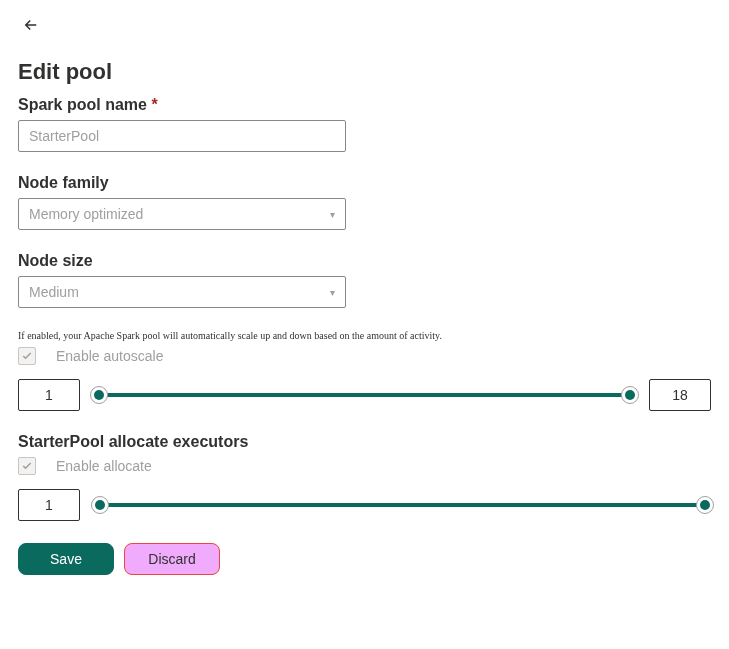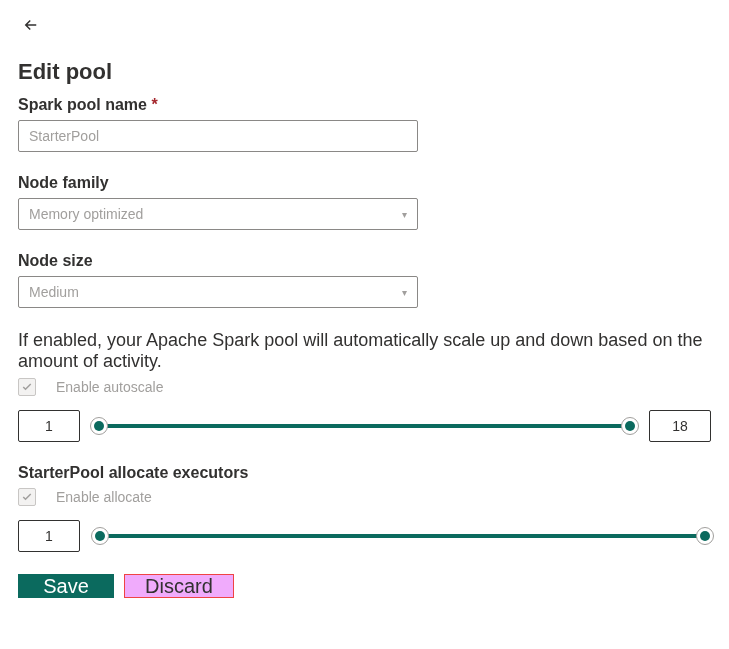--- a/index.html
+++ b/index.html
@@ -19,37 +19,38 @@
       font-size: 22px; font-weight: 600;
       margin: 10px 0 11px 0;
     }
     .field-group { margin-bottom: 22px; }
     .field-label {
       font-size: 16px; font-weight: 600;
       margin-bottom: 6px; display: block;
     }
     .required-star { color: #a4262c; }
     .text-input, .select-input {
-      width: 400px; max-width: 100%;
+      width: 328px; max-width: 100%;
       height: 32px;
       border: 1px solid #8a8886;
       border-radius: 2px;
       padding: 0 10px;
       font-size: 14px; font-family: inherit;
       color: #a19f9d;
       background: #fff;
       display: flex; align-items: center;
       justify-content: space-between;
     }
     .text-input { color: #a19f9d; }
     .select-input { cursor: pointer; }
     .chevron { color: #a19f9d; font-size: 10px; }
     .description {
-      font-size: 18px; color: #323130;
+      font-size: 10px; color: #323130;
       margin-bottom: 6px;
+      font-family: Liberation Serif, serif;
     }
     .checkbox-row {
       display: flex; align-items: center; gap: 20px;
       margin-bottom: 14px;
     }
     .checkbox {
       width: 18px; height: 18px;
       border: 1px solid #c8c6c4;
       background: #f3f2f1;
       display: flex; align-items: center; justify-content: center;
@@ -87,23 +88,23 @@
       display: flex; align-items: center; justify-content: center;
     }
     .slider-thumb-outer::after {
       content: ""; width: 10px; height: 10px;
       background: #0b6a5e; border-radius: 50%;
     }
     .button-row {
       display: flex; gap: 10px; margin-top: 20px;
     }
     .btn {
-      height: 24px; padding: 0 20px;
-      border-radius: 0;
-      font-size: 20px; font-family: inherit;
+      height: 32px; padding: 0 20px;
+      border-radius: 8px;
+      font-size: 14px; font-family: inherit;
       cursor: pointer;
       min-width: 96px;
     }
     .btn-primary {
       background: #0b6a5e; color: #fff;
       border: 1px solid #0b6a5e;
     }
     .btn-secondary {
       background: #f0abfc; color: #323130;
       border: 1px solid #ef4444;

